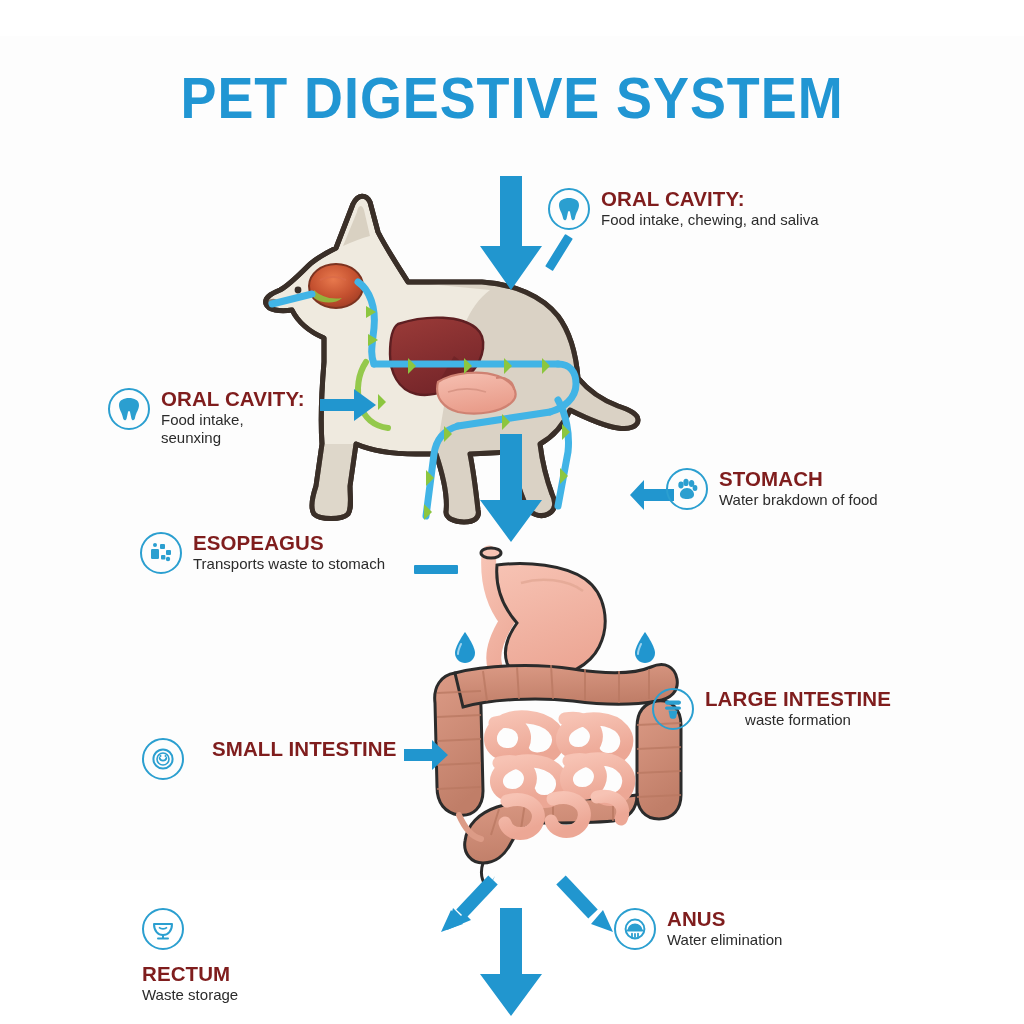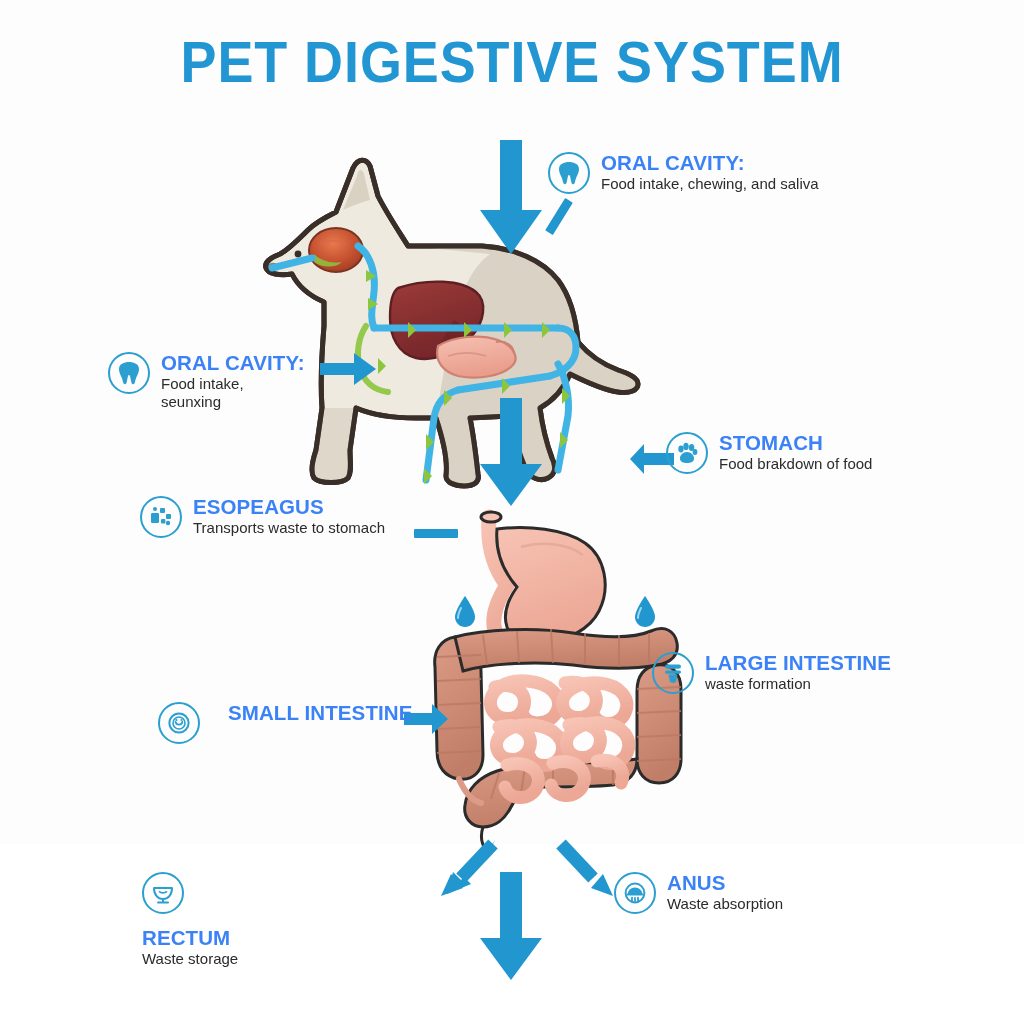--- a/index.html
+++ b/index.html
@@ -2,39 +2,39 @@
 <html><head>
 <meta charset="utf-8">
 <style>
   html,body{margin:0;padding:0;}
   body{
     width:1024px;height:1024px;
     background:#ffffff;
     font-family:"Liberation Sans", sans-serif;
     overflow:hidden;
   }
-  #canvas{position:relative;width:1024px;height:844px;background:#fdfdfd;}
+  #canvas{position:relative;width:1024px;height:844px;background:#fdfdfd;margin-top:36px;}
 
   
   #title{
     position:absolute;left:0;top:28px;width:1024px;
     text-align:center;
     font-family:"Liberation Sans", sans-serif;
     font-size:58px;font-weight:bold;
     letter-spacing:1px;
     color:#2196d3;
     transform:scaleX(0.93);
     text-shadow:0 1px 0 rgba(255,255,255,.6);
   }
 
   
   .label{position:absolute;display:flex;align-items:flex-start;gap:11px;}
   .lbl-txt{line-height:1.22;}
   .lbl-title{
-    font-size:20.5px;font-weight:bold;color:#3b82f6;
+    font-size:20.5px;font-weight:bold;color:#7f1d1d;
     letter-spacing:.1px;white-space:nowrap;
   }
   .lbl-desc{
     font-size:15px;color:#2b2b2b;font-weight:normal;
     letter-spacing:0px;
   }
   .lbl-desc span{display:block;}
 
   
   .icon-circle{
@@ -375,21 +375,21 @@
         <ellipse cx="11" cy="5.4" rx="2.7" ry="3.6" fill="#2b9fd0"></ellipse>
         <ellipse cx="16.6" cy="6.6" rx="2.7" ry="3.5" fill="#2b9fd0"></ellipse>
         <ellipse cx="20" cy="11" rx="2.4" ry="3" fill="#2b9fd0"></ellipse>
         <path d="M12,11 C16,11 19.5,14.5 19,18 C18.6,21 15.5,22 12,22
                  C8.5,22 5.4,21 5,18 C4.5,14.5 8,11 12,11 Z" fill="#2b9fd0"></path>
       </svg>
     </div>
     <div class="lbl-txt">
       <div class="lbl-title">STOMACH</div>
       <div class="lbl-desc">
-        <span class="nowrap">Food brakdown of food</span>
+        <span class="nowrap">Water brakdown of food</span>
       </div>
     </div>
   </div>
 
   <div class="label" style="left:140px;top:494px;">
     <div class="icon-circle">
       <svg width="24" height="24" viewBox="0 0 24 24">
         <rect x="2" y="8" width="8" height="10" rx="1.2" fill="#2b9fd0"></rect>
         <rect x="11" y="3" width="5" height="5" rx="1" fill="#2b9fd0"></rect>
         <rect x="17" y="9" width="5" height="5" rx="1" fill="#2b9fd0"></rect>
@@ -399,36 +399,36 @@
       </svg>
     </div>
     <div class="lbl-txt">
       <div class="lbl-title">ESOPEAGUS</div>
       <div class="lbl-desc">
         <span class="nowrap">Transports waste to stomach</span>
       </div>
     </div>
   </div>
 
-  <div class="label" style="left:158px;top:700px;gap:28px;">
+  <div class="label" style="left:142px;top:700px;gap:28px;">
     <div class="icon-circle">
       <svg width="24" height="24" viewBox="0 0 24 24">
         <circle cx="12" cy="12" r="9.6" fill="none" stroke="#2b9fd0" stroke-width="2"></circle>
         <circle cx="12" cy="12" r="6" fill="none" stroke="#2b9fd0" stroke-width="1.6"></circle>
         <path d="M8.6,11 C9.4,14.4 14.6,14.4 15.4,11" fill="none" stroke="#2b9fd0" stroke-width="1.8" stroke-linecap="round"></path>
         <circle cx="9.4" cy="9" r="1.1" fill="#2b9fd0"></circle>
         <circle cx="14.6" cy="9" r="1.1" fill="#2b9fd0"></circle>
       </svg>
     </div>
     <div class="lbl-txt">
       <div class="lbl-title">SMALL INTESTINE</div>
     </div>
   </div>
 
-  <div class="label" style="left:652px;top:650px;">
+  <div class="label" style="left:652px;top:650px;text-align:center;">
     <div class="icon-circle">
       <svg width="24" height="24" viewBox="0 0 24 24">
         <rect x="4" y="3.5" width="16" height="4.2" rx="2.1" fill="#2b9fd0"></rect>
         <rect x="4" y="9.4" width="16" height="3.4" rx="1.7" fill="#2b9fd0"></rect>
         <path d="M7.5,13.6 L16.5,13.6 L15.2,20 C15,21.2 14,21.8 12,21.8
                  C10,21.8 9,21.2 8.8,20 Z" fill="#2b9fd0"></path>
       </svg>
     </div>
     <div class="lbl-txt">
       <div class="lbl-title">LARGE INTESTINE</div>
@@ -460,18 +460,18 @@
       <svg width="24" height="24" viewBox="0 0 24 24">
         <circle cx="12" cy="12" r="9.4" fill="none" stroke="#2b9fd0" stroke-width="2"></circle>
         <path d="M4.6,13.6 C4.6,9.4 8,6.4 12,6.4 C16,6.4 19.4,9.4 19.4,13.6 Z" fill="#2b9fd0"></path>
         <path d="M4.6,13.6 L19.4,13.6" stroke="#2b9fd0" stroke-width="2" stroke-linecap="round"></path>
         <path d="M9,16.6 L9,19.4 M12,16.8 L12,20 M15,16.6 L15,19.4" stroke="#2b9fd0" stroke-width="1.8" stroke-linecap="round"></path>
       </svg>
     </div>
     <div class="lbl-txt">
       <div class="lbl-title">ANUS</div>
       <div class="lbl-desc">
-        <span class="nowrap">Waste absorption</span>
+        <span class="nowrap">Water elimination</span>
       </div>
     </div>
   </div>
 
 </div>
 
 </body></html>

